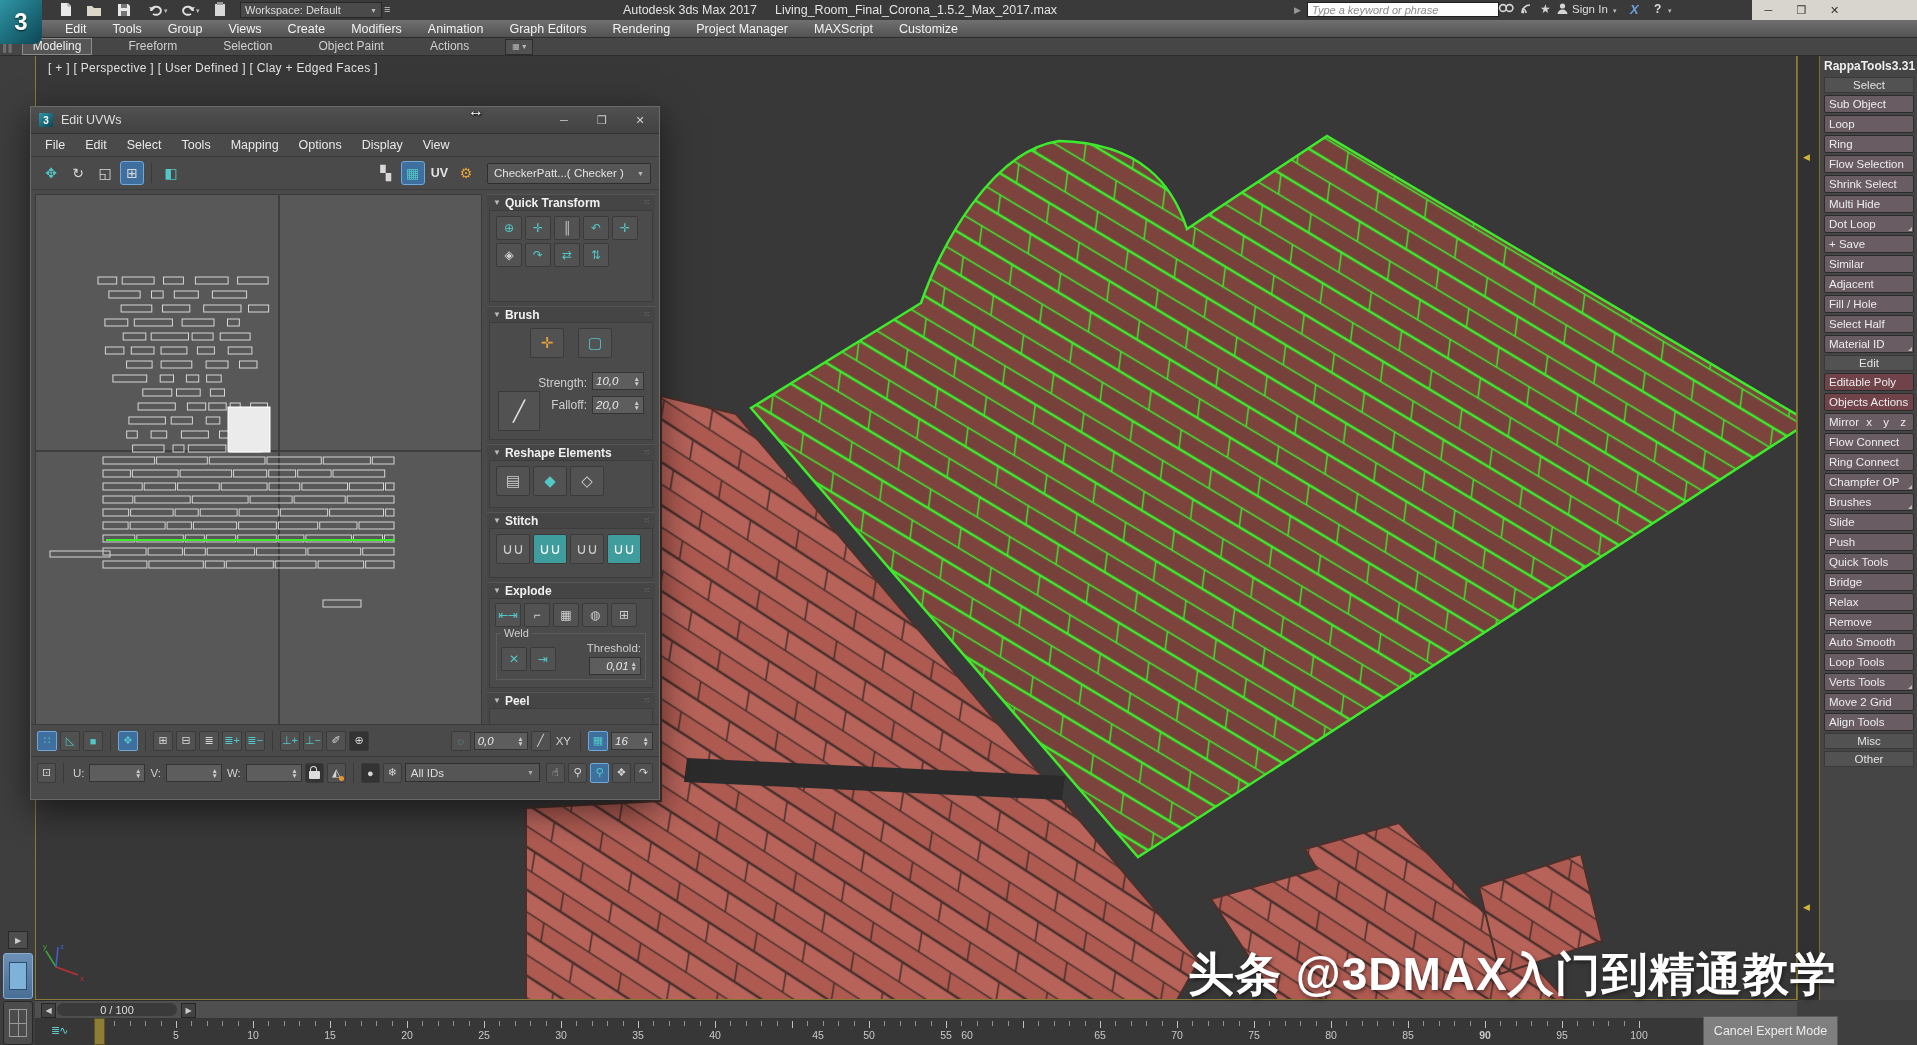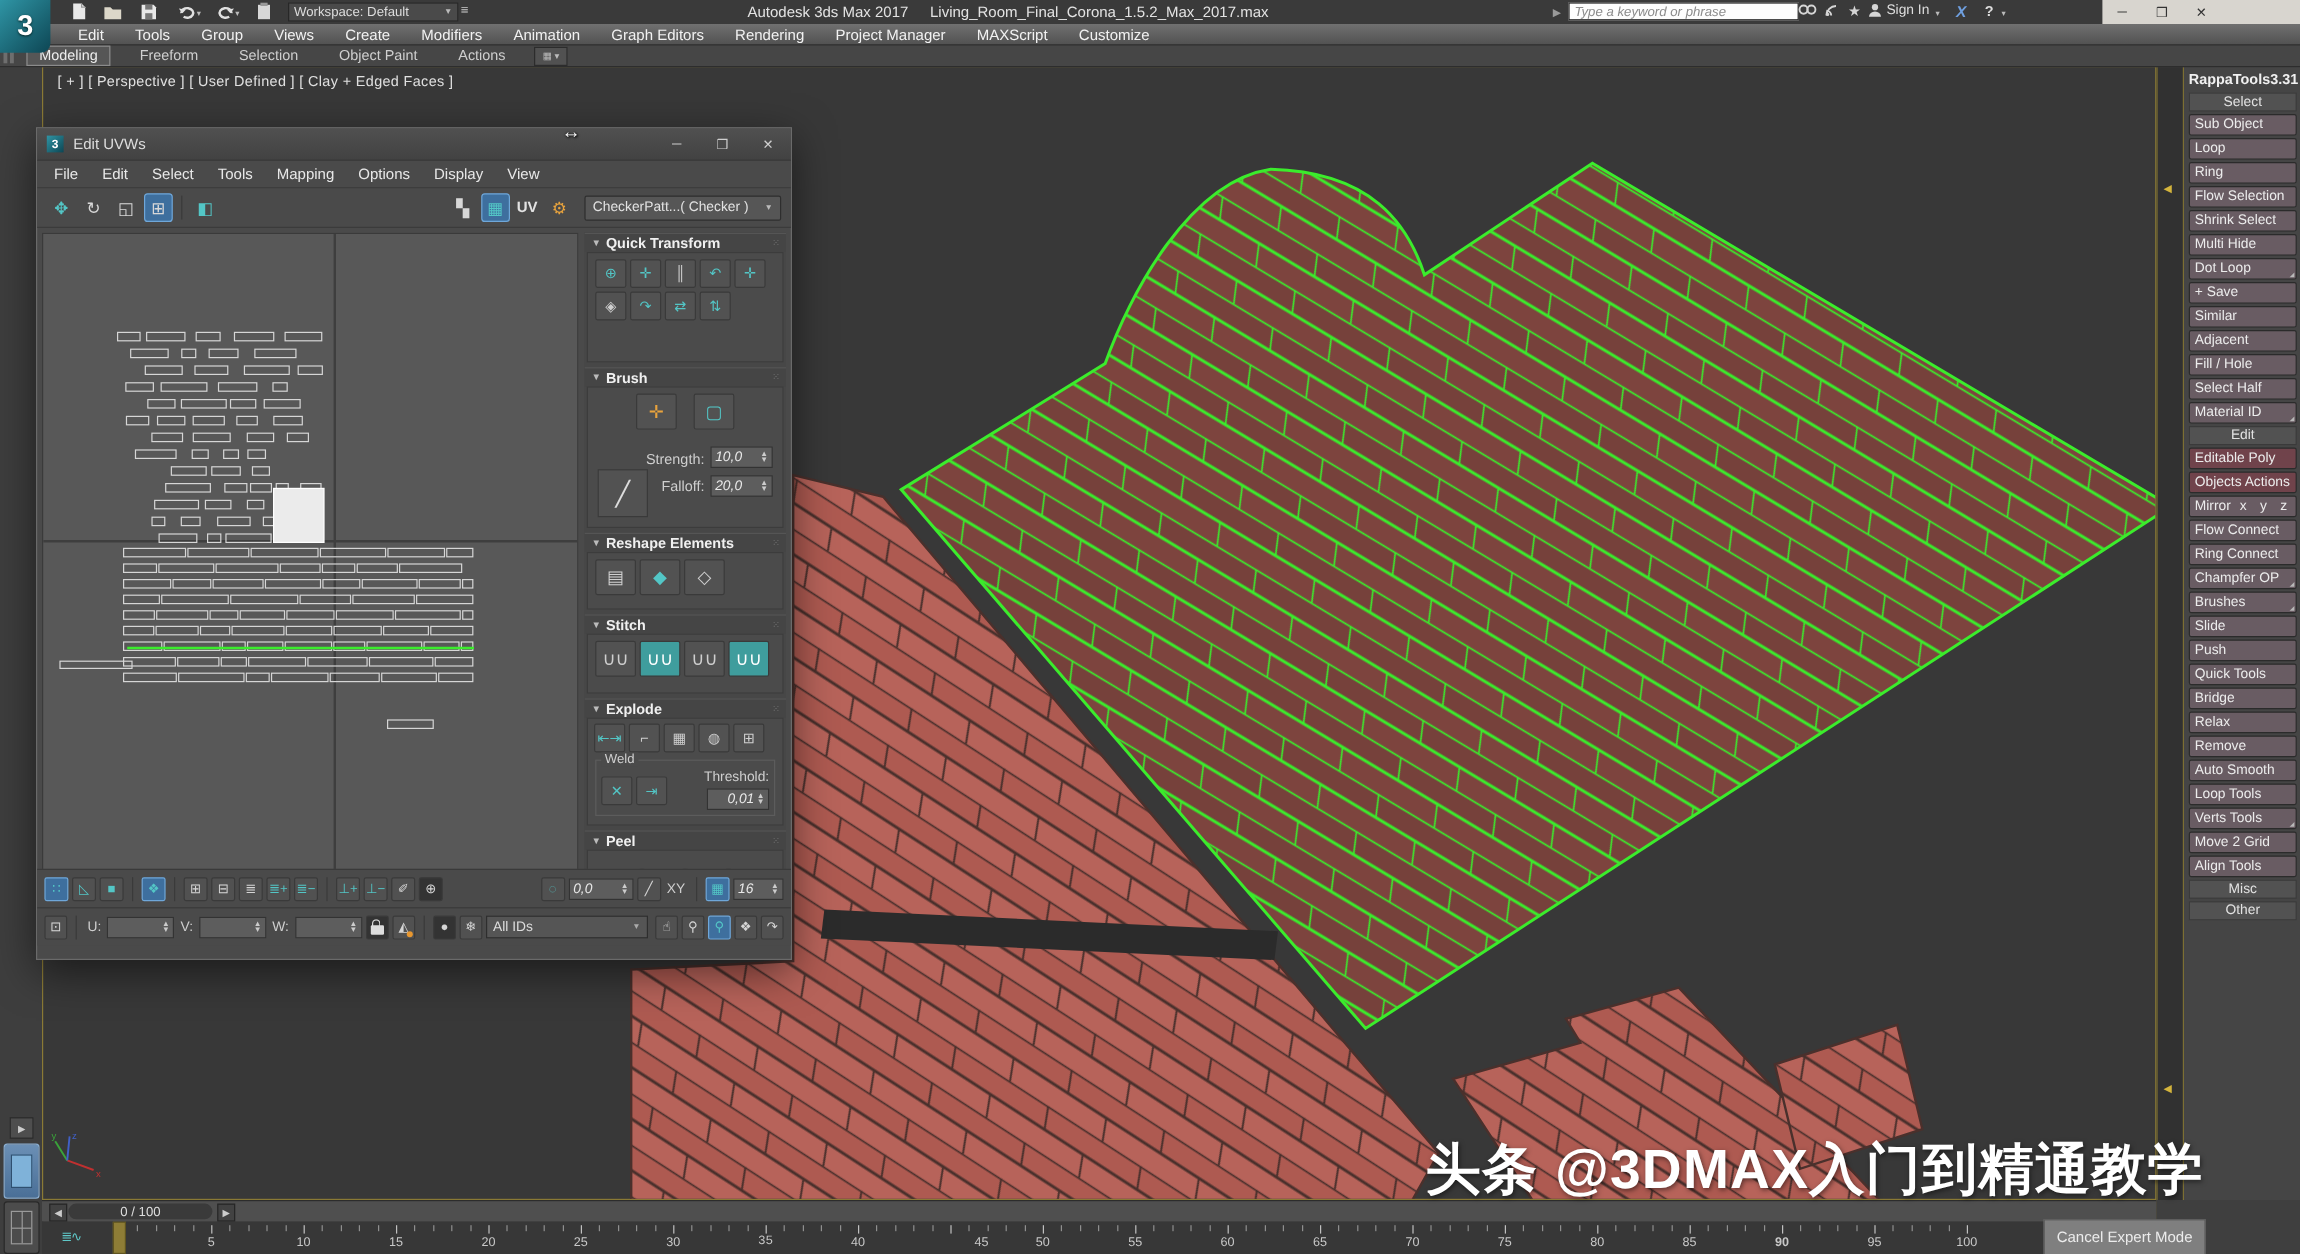--- a/index.html
+++ b/index.html
@@ -32,21 +32,21 @@
   #winctl{left:1752px;top:0;width:165px;height:20px;background:#d8d5cf;display:flex;}
   #winctl div{width:33px;height:20px;display:flex;align-items:center;justify-content:center;
               color:#333;font-size:11px;}
   
   #menubar{left:0;top:20px;width:1917px;height:17px;background:linear-gradient(#707070,#525252);
            border-bottom:1px solid #2e2e2e;display:flex;align-items:center;padding-left:52px;z-index:24;}
   .menu-item{padding:0 13px;font-size:12.5px;color:#f2f2f2;}
   #ribbonrow{left:0;top:38px;width:1917px;height:17px;background:#464646;border-bottom:1px solid #2d2d2d;
              display:flex;align-items:center;z-index:24;}
   #ribbon-grip{color:#6e6e6e;font-size:9px;margin:0 8px 0 3px;letter-spacing:-1px;}
-  .ribbon-tab{padding:0 10px;font-size:12px;color:#cfcfcf;margin-right:14px;height:15px;line-height:15px;}
+  .ribbon-tab{padding:0 10px;font-size:12px;color:#cfcfcf;margin-right:26px;height:15px;line-height:15px;}
   .ribbon-tab.active{background:#565656;border:1px solid #8b8b8b;color:#eee;}
   #ribbon-cfg{width:26px;height:14px;background:#515151;border:1px solid #2c2c2c;color:#bbb;
               font-size:8px;display:flex;align-items:center;justify-content:center;gap:2px;}
   
   #left-strip{left:0;top:55px;width:35px;height:990px;background:#3e3e3e;border-right:1px solid #2d2d2d;}
   #vp-flyout{left:8px;top:876px;width:18px;height:16px;background:#4e4e4e;border:1px solid #282828;
              color:#ccc;font-size:8px;display:flex;align-items:center;justify-content:center;}
   #vp-single{left:3px;top:898px;width:28px;height:44px;background:linear-gradient(#6b8fb5,#4a6f97);
              border:1px solid #8aaed2;border-radius:3px;}
   #vp-single .sq{position:absolute;left:5px;top:8px;width:16px;height:26px;background:#7fb2d9;border:1px solid #2f4f6f;}
@@ -801,21 +801,21 @@
       <div class="tick" style="left: 479.8px;"></div>
       <div class="tick" style="left: 495.2px;"></div>
       <div class="tick" style="left: 510.6px;"></div>
       <div class="tick major" style="left: 526px;"></div>
       <div class="tlabel" style="left: 526px;">30</div>
       <div class="tick" style="left: 541.4px;"></div>
       <div class="tick" style="left: 556.8px;"></div>
       <div class="tick" style="left: 572.2px;"></div>
       <div class="tick" style="left: 587.6px;"></div>
       <div class="tick major" style="left: 603px;"></div>
-      <div class="tlabel" style="left: 603px; font-family: Liberation Mono, monospace;">35</div>
+      <div class="tlabel" style="left: 603px;">35</div>
       <div class="tick" style="left: 618.4px;"></div>
       <div class="tick" style="left: 633.8px;"></div>
       <div class="tick" style="left: 649.2px;"></div>
       <div class="tick" style="left: 664.6px;"></div>
       <div class="tick major" style="left: 680px;"></div>
       <div class="tlabel" style="left: 680px;">40</div>
       <div class="tick" style="left: 695.4px;"></div>
       <div class="tick" style="left: 710.8px;"></div>
       <div class="tick" style="left: 726.2px;"></div>
       <div class="tick" style="left: 741.6px;"></div>
@@ -831,21 +831,21 @@
       <div class="tick" style="left: 864.8px;"></div>
       <div class="tick" style="left: 880.2px;"></div>
       <div class="tick" style="left: 895.6px;"></div>
       <div class="tick major" style="left: 911px;"></div>
       <div class="tlabel" style="left: 911px;">55</div>
       <div class="tick" style="left: 926.4px;"></div>
       <div class="tick" style="left: 941.8px;"></div>
       <div class="tick" style="left: 957.2px;"></div>
       <div class="tick" style="left: 972.6px;"></div>
       <div class="tick major" style="left: 988px;"></div>
-      <div class="tlabel" style="left: 988px;">60</div>
+      <div class="tlabel" style="left: 932px;">60</div>
       <div class="tick" style="left: 1003.4px;"></div>
       <div class="tick" style="left: 1018.8px;"></div>
       <div class="tick" style="left: 1034.2px;"></div>
       <div class="tick" style="left: 1049.6px;"></div>
       <div class="tick major" style="left: 1065px;"></div>
       <div class="tlabel" style="left: 1065px;">65</div>
       <div class="tick" style="left: 1080.4px;"></div>
       <div class="tick" style="left: 1095.8px;"></div>
       <div class="tick" style="left: 1111.2px;"></div>
       <div class="tick" style="left: 1126.6px;"></div>

